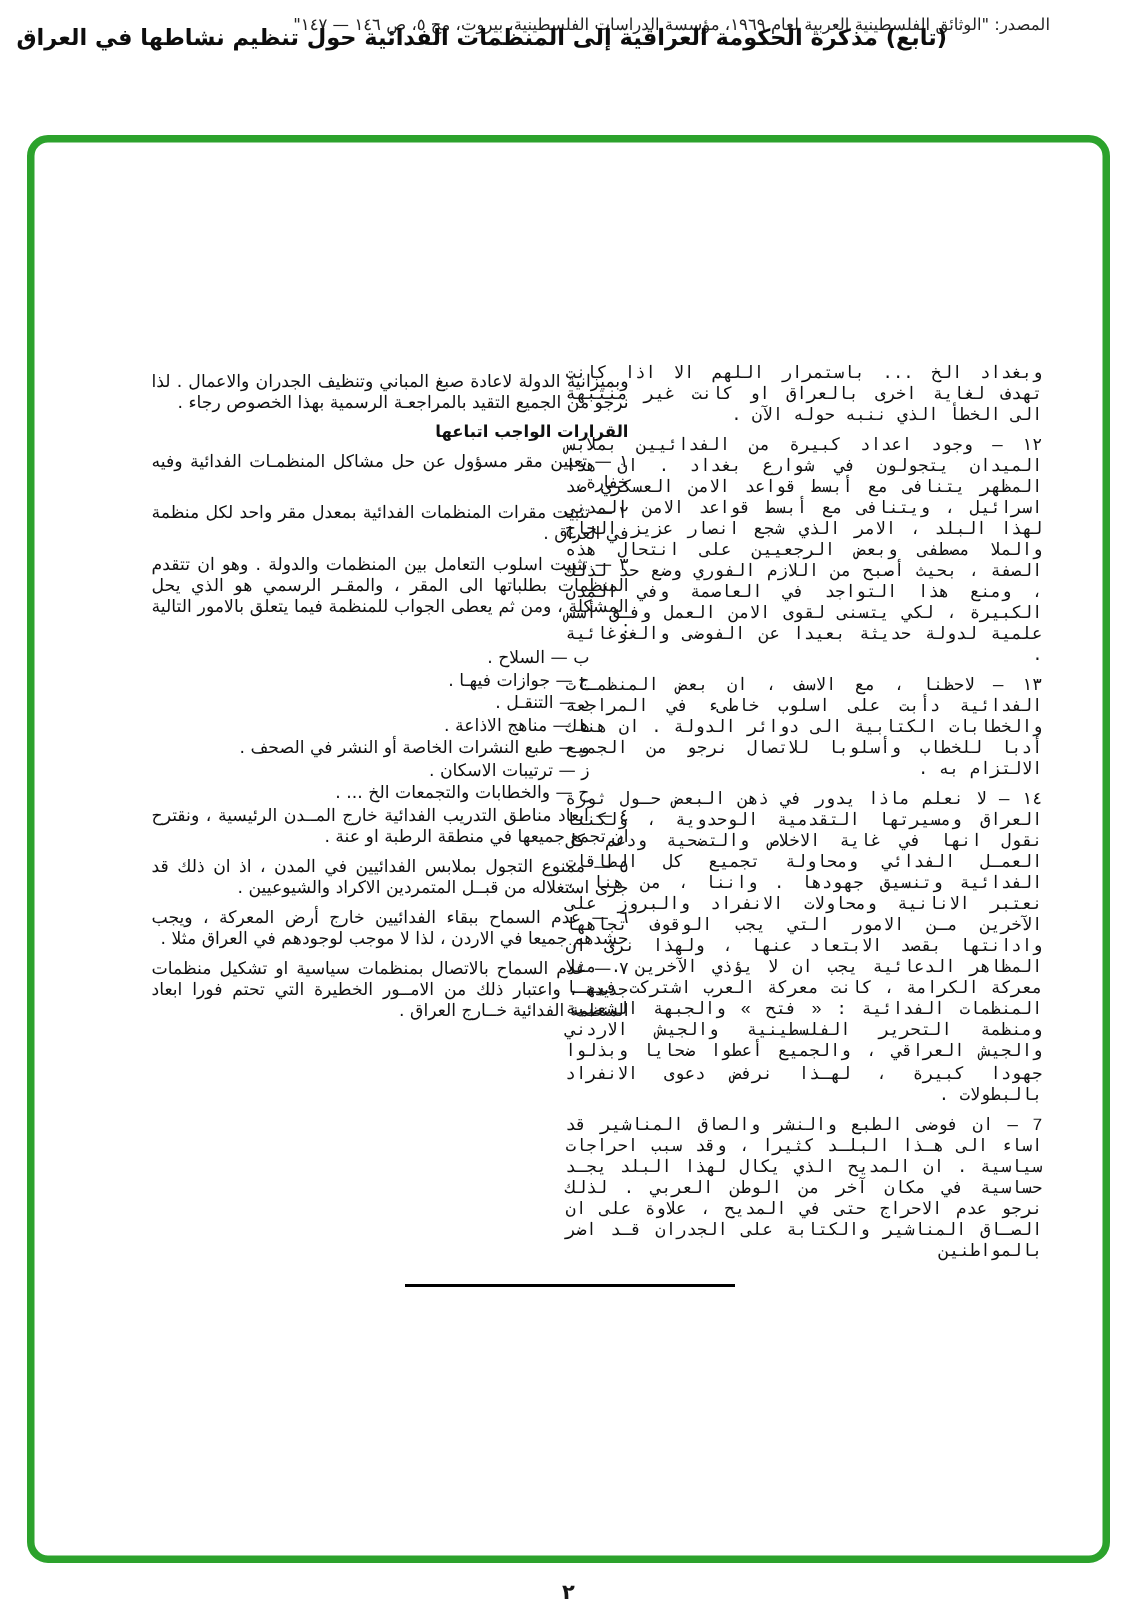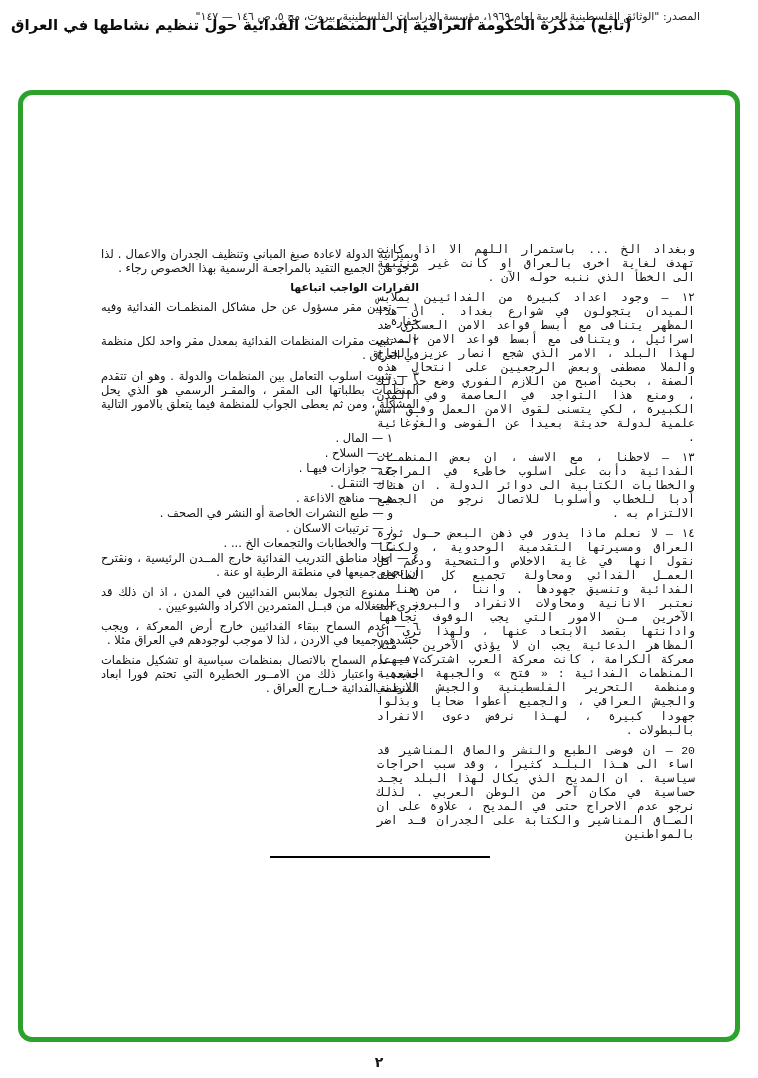--- a/index.html
+++ b/index.html
@@ -83,29 +83,28 @@
   </div>
 
   <div class="doc-source">المصدر: "الوثائق الفلسطينية العربية لعام ١٩٦٩، مؤسسة الدراسات الفلسطينية، بيروت، مج ٥، ص ١٤٦ — ١٤٧"</div>
 
   <div class="green-frame">
     <div class="column column-right">
         <p class="paragraph">وبغداد الخ ... باستمرار اللهم الا اذا كانت تهدف لغاية اخرى بالعراق او كانت غير منتبهة الى الخطأ الذي ننبه حوله الآن .</p>
         <p class="paragraph">١٢ — وجود اعداد كبيرة من الفدائيين بملابس الميدان يتجولون في شوارع بغداد . ان هذا المظهر يتنافى مع أبسط قواعد الامن العسكري ضد اسرائيل ، ويتنافى مع أبسط قواعد الامن المدني لهذا البلد ، الامر الذي شجع انصار عزيز الحاج والملا مصطفى وبعض الرجعيين على انتحال هذه الصفة ، بحيث أصبح من اللازم الفوري وضع حد لذلك ، ومنع هذا التواجد في العاصمة وفي المدن الكبيرة ، لكي يتسنى لقوى الامن العمل وفـق أسس علمية لدولة حديثة بعيدا عن الفوضى والغوغائية .</p>
         <p class="paragraph">١٣ — لاحظنا ، مع الاسف ، ان بعض المنظمـات الفدائية دأبت على اسلوب خاطىء في المراجعة والخطابات الكتابية الى دوائر الدولة . ان هناك أدبا للخطاب وأسلوبا للاتصال نرجو من الجميع الالتزام به .</p>
         <p class="paragraph">١٤ — لا نعلم ماذا يدور في ذهن البعض حـول ثورة العراق ومسيرتها التقدمية الوحدوية ، ولكننا نقول انها في غاية الاخلاص والتضحية ودعم كل العمـل الفدائي ومحاولة تجميع كل الطاقات الفدائية وتنسيق جهودها . واننا ، من هنا ، نعتبر الانانية ومحاولات الانفراد والبروز على الآخرين مـن الامور التي يجب الوقوف تجاهها وادانتها بقصد الابتعاد عنها ، ولهذا نرى ان المظاهر الدعائية يجب ان لا يؤذي الآخرين . مثلا معركة الكرامة ، كانت معركة العرب اشتركت فيهـا المنظمات الفدائية : « فتح » والجبهة الشعبية ومنظمة التحرير الفلسطينية والجيش الاردني والجيش العراقي ، والجميع أعطوا ضحايا وبذلوا جهودا كبيرة ، لهـذا نرفض دعوى الانفراد بالبطولات .</p>
-        <p class="paragraph">20 — ان فوضى الطبع والنشر والصاق المناشير قد اساء الى هـذا البلـد كثيرا ، وقد سبب احراجات سياسية . ان المديح الذي يكال لهذا البلد يجـد حساسية في مكان آخر من الوطن العربي . لذلك نرجو عدم الاحراج حتى في المديح ، علاوة على ان الصـاق المناشير والكتابة على الجدران قـد اضر بالمواطنين</p>
+        <p class="paragraph">7 — ان فوضى الطبع والنشر والصاق المناشير قد اساء الى هـذا البلـد كثيرا ، وقد سبب احراجات سياسية . ان المديح الذي يكال لهذا البلد يجـد حساسية في مكان آخر من الوطن العربي . لذلك نرجو عدم الاحراج حتى في المديح ، علاوة على ان الصـاق المناشير والكتابة على الجدران قـد اضر بالمواطنين</p>
       </div>
     <div class="column column-left">
         <p class="paragraph">وبميزانية الدولة لاعادة صبغ المباني وتنظيف الجدران والاعمال . لذا نرجو من الجميع التقيد بالمراجعـة الرسمية بهذا الخصوص رجاء .</p>
         <h3 class="heading">القرارات الواجب اتباعها</h3>
         <p class="paragraph">١ — تعيين مقر مسؤول عن حل مشاكل المنظمـات الفدائية وفيه خفارة .</p>
         <p class="paragraph">٢ — تثبيت مقرات المنظمات الفدائية بمعدل مقر واحد لكل منظمة في العراق .</p>
         <p class="paragraph">٣ — تثبيت اسلوب التعامل بين المنظمات والدولة . وهو ان تتقدم المنظمات بطلباتها الى المقر ، والمقـر الرسمي هو الذي يحل المشكلة ، ومن ثم يعطى الجواب للمنظمة فيما يتعلق بالامور التالية :</p>
-        <p class="list-item">١ — المال .</p>
         <p class="list-item">ب — السلاح .</p>
         <p class="list-item">ج — جوازات فيهـا .</p>
         <p class="list-item">د — التنقـل .</p>
         <p class="list-item">هـ — مناهج الاذاعة .</p>
         <p class="list-item">و — طبع النشرات الخاصة أو النشر في الصحف .</p>
         <p class="list-item">ز — ترتيبات الاسكان .</p>
         <p class="list-item">ح — والخطابات والتجمعات الخ ... .</p>
         <p class="paragraph">٤ — ابعاد مناطق التدريب الفدائية خارج المــدن الرئيسية ، ونقترح ان تجمع جميعها في منطقة الرطبة او عنة .</p>
         <p class="paragraph">٥ — ممنوع التجول بملابس الفدائيين في المدن ، اذ ان ذلك قد جرى استغلاله من قبــل المتمردين الاكراد والشيوعيين .</p>
         <p class="paragraph">٦ — عدم السماح ببقاء الفدائيين خارج أرض المعركة ، ويجب حشدهم جميعا في الاردن ، لذا لا موجب لوجودهم في العراق مثلا .</p>

